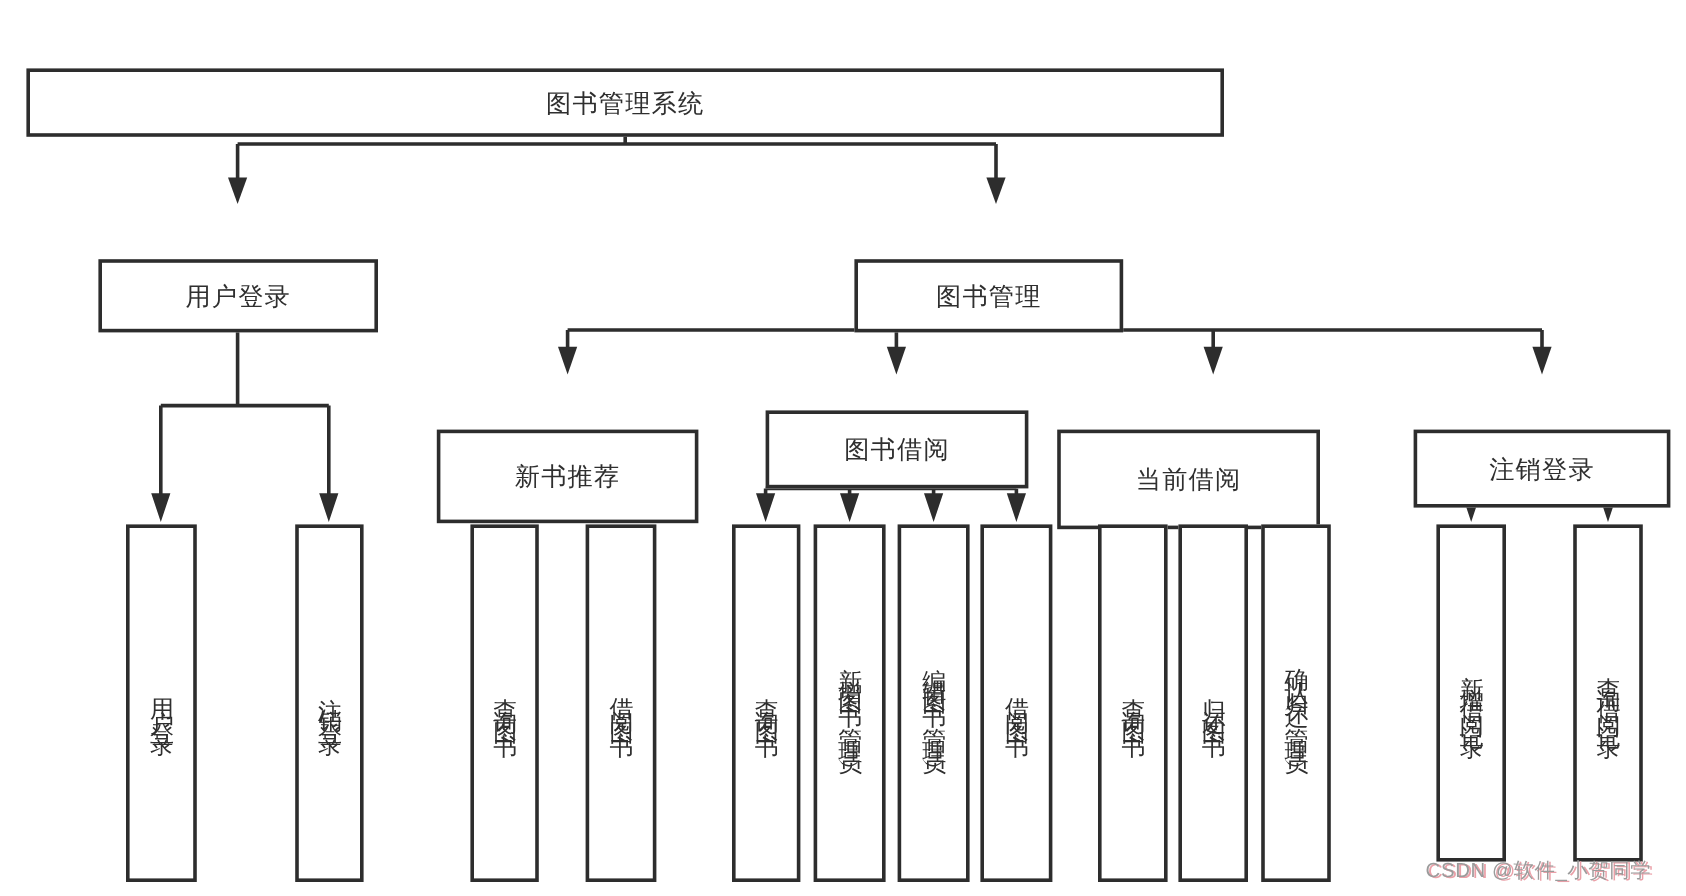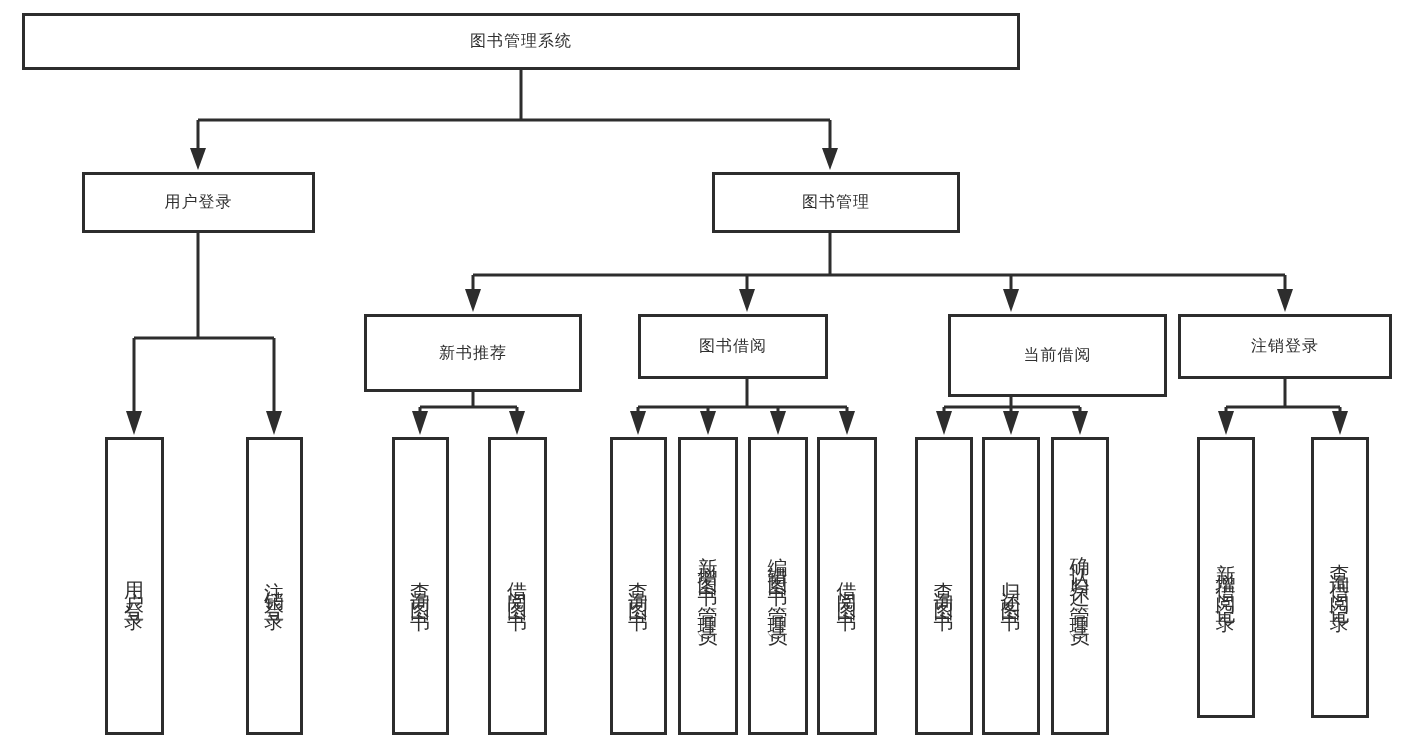--- a/index.html
+++ b/index.html
@@ -13,21 +13,21 @@
   .node{
     position:absolute;
     box-sizing:border-box;
     border:3px solid #2d2d2d;
     background:#ffffff;
     display:flex;
     align-items:center;
     justify-content:center;
     color:#2f2f2f;
   }
-  .node.h{ font-size:16px; letter-spacing:1px; }
+  .node.h{ font-size:21px; letter-spacing:1px;margin-top:44px; }
   .node.v span{
     writing-mode:vertical-rl;
     text-orientation:mixed;
     font-size:20px;
     letter-spacing:10px;
     line-height:1;
     white-space:nowrap;
   }
   .connectors{
     position:absolute;left:0;top:0;width:1405px;height:747px;
@@ -86,31 +86,31 @@
     <polygon points="1332,411 1348,411 1340,435"></polygon>
   </svg>
 
   <div class="node h" style="left:22px;top:13px;width:998px;height:57px">
     <span>图书管理系统</span>
   </div>
 
   <div class="node h" style="left:82px;top:172px;width:233px;height:61px">
     <span>用户登录</span>
   </div>
-  <div class="node h" style="left:712px;top:172px;width:248px;height:61px">
+  <div class="node h" style="left:712px;top:172px;width:224px;height:61px">
     <span>图书管理</span>
   </div>
 
   <div class="node h" style="left:364px;top:314px;width:218px;height:78px">
     <span>新书推荐</span>
   </div>
-  <div class="node h" style="left:638px;top:314px;width:190px;height:65px">
+  <div class="node h" style="left:638px;top:298px;width:219px;height:65px">
     <span>图书借阅</span>
   </div>
-  <div class="node h" style="left:948px;top:314px;width:219px;height:83px">
+  <div class="node h" style="left:881px;top:314px;width:219px;height:83px">
     <span>当前借阅</span>
   </div>
   <div class="node h" style="left:1178px;top:314px;width:214px;height:65px">
     <span>注销登录</span>
   </div>
 
   <div class="node v" style="left:105px;top:437px;width:59px;height:298px">
     <span>用户登录</span>
   </div>
   <div class="node v" style="left:246px;top:437px;width:57px;height:298px">
@@ -147,14 +147,15 @@
     <span>确认归还（管理员）</span>
   </div>
 
   <div class="node v" style="left:1197px;top:437px;width:58px;height:281px">
     <span>新增借阅记录</span>
   </div>
   <div class="node v" style="left:1311px;top:437px;width:58px;height:281px">
     <span>查询借阅记录</span>
   </div>
 
+  <div class="watermark">CSDN @软件_小贺同学</div>
 
 </div>
 
 </body></html>

